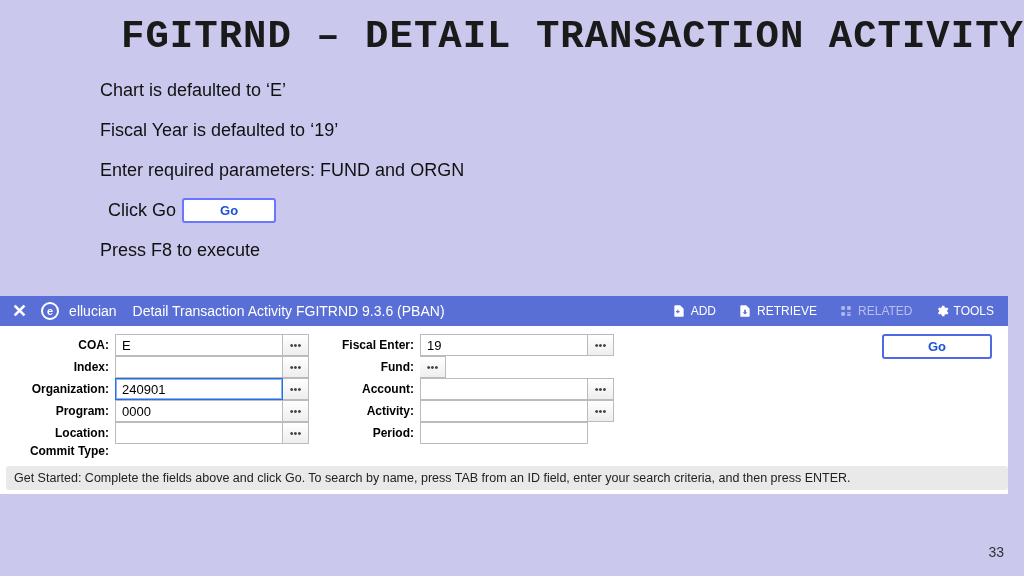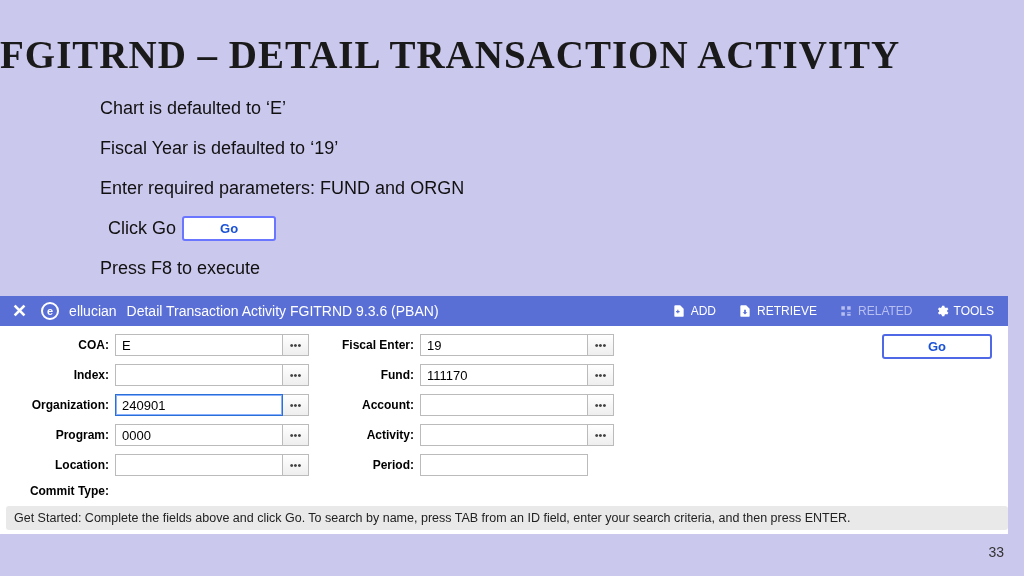--- a/index.html
+++ b/index.html
@@ -5,28 +5,28 @@
   * { box-sizing: border-box; margin: 0; padding: 0; }
   body {
     width: 1024px;
     height: 576px;
     background: #cbc8ee;
     font-family: Arial, Helvetica, sans-serif;
     overflow: hidden;
     position: relative;
   }
   .slide-title {
-    font-family: Liberation Serif, serif;
+    font-family: Liberation Mono, monospace;
     font-weight: 600;
     font-stretch: condensed;
     letter-spacing: 1px;
     font-size: 39px;
     color: #1a1a1a;
-    text-align: left;
-    padding-top: 32px;
+    text-align: right;
+    padding-top: 15px;
   }
   .bullets {
     margin: 18px 0 0 100px;
     font-size: 18px;
     color: #111;
     line-height: 1.45;
   }
   .bullets p { margin-bottom: 14px; }
   .click-go-row { display: flex; align-items: center; gap: 6px; margin-left: 8px; margin-bottom: 14px; }
   .mini-go-btn {
@@ -56,39 +56,39 @@
     align-items: center;
     padding: 0 8px;
     gap: 10px;
   }
   .x-btn { font-size: 18px; font-weight: bold; cursor: pointer; padding: 0 4px; }
   .brand-circle {
     width: 18px; height: 18px; border: 2px solid #fff; border-radius: 50%;
     display: inline-flex; align-items: center; justify-content: center;
     font-size: 11px; font-weight: bold;
   }
-  .brand-text { font-size: 14px; font-weight: 500; }
+  .brand-text { font-size: 14px; font-weight: 500; margin-right: 6px;}
   .header-title { font-size: 14px; font-weight: 400; }
   .header-spacer { flex: 1; }
   .header-btn {
     display: inline-flex; gap: 5px;
     color: #fff; font-size: 12px; cursor: pointer; padding: 0 6px;
   }
   .header-btn.dim { color: #b7bff0; }
   .header-btn svg { width: 14px; height: 14px; }
   .form-area {
     background: #fff;
     padding: 8px 10px 6px 10px;
     display: flex;
     gap: 20px;
   }
   .form-col {
     display: grid;
     grid-template-columns: 105px 200px;
-    row-gap: 8px;
+    row-gap: 0;
     align-content: start;
   }
   .form-col.col2 { grid-template-columns: 85px 200px; }
   .form-label {
     text-align: right;
     padding-right: 6px;
     font-size: 12px;
     color: #000;
     font-weight: 600;
     align-self: center;
@@ -234,21 +234,20 @@
 
     <div class="form-col col2">
       <div class="form-label">Fiscal Enter:</div>
       <div class="input-wrap">
         <input class="txt" value="19" style="">
         <button class="ell-btn">•••</button>
       </div>
 
       <div class="form-label">Fund:</div>
       <div class="input-wrap">
-        <input class="txt" value="111170" style="">
         <button class="ell-btn">•••</button>
       </div>
 
       <div class="form-label">Account:</div>
       <div class="input-wrap">
         <input class="txt" value="" style="">
         <button class="ell-btn">•••</button>
       </div>
 
       <div class="form-label">Activity:</div>

